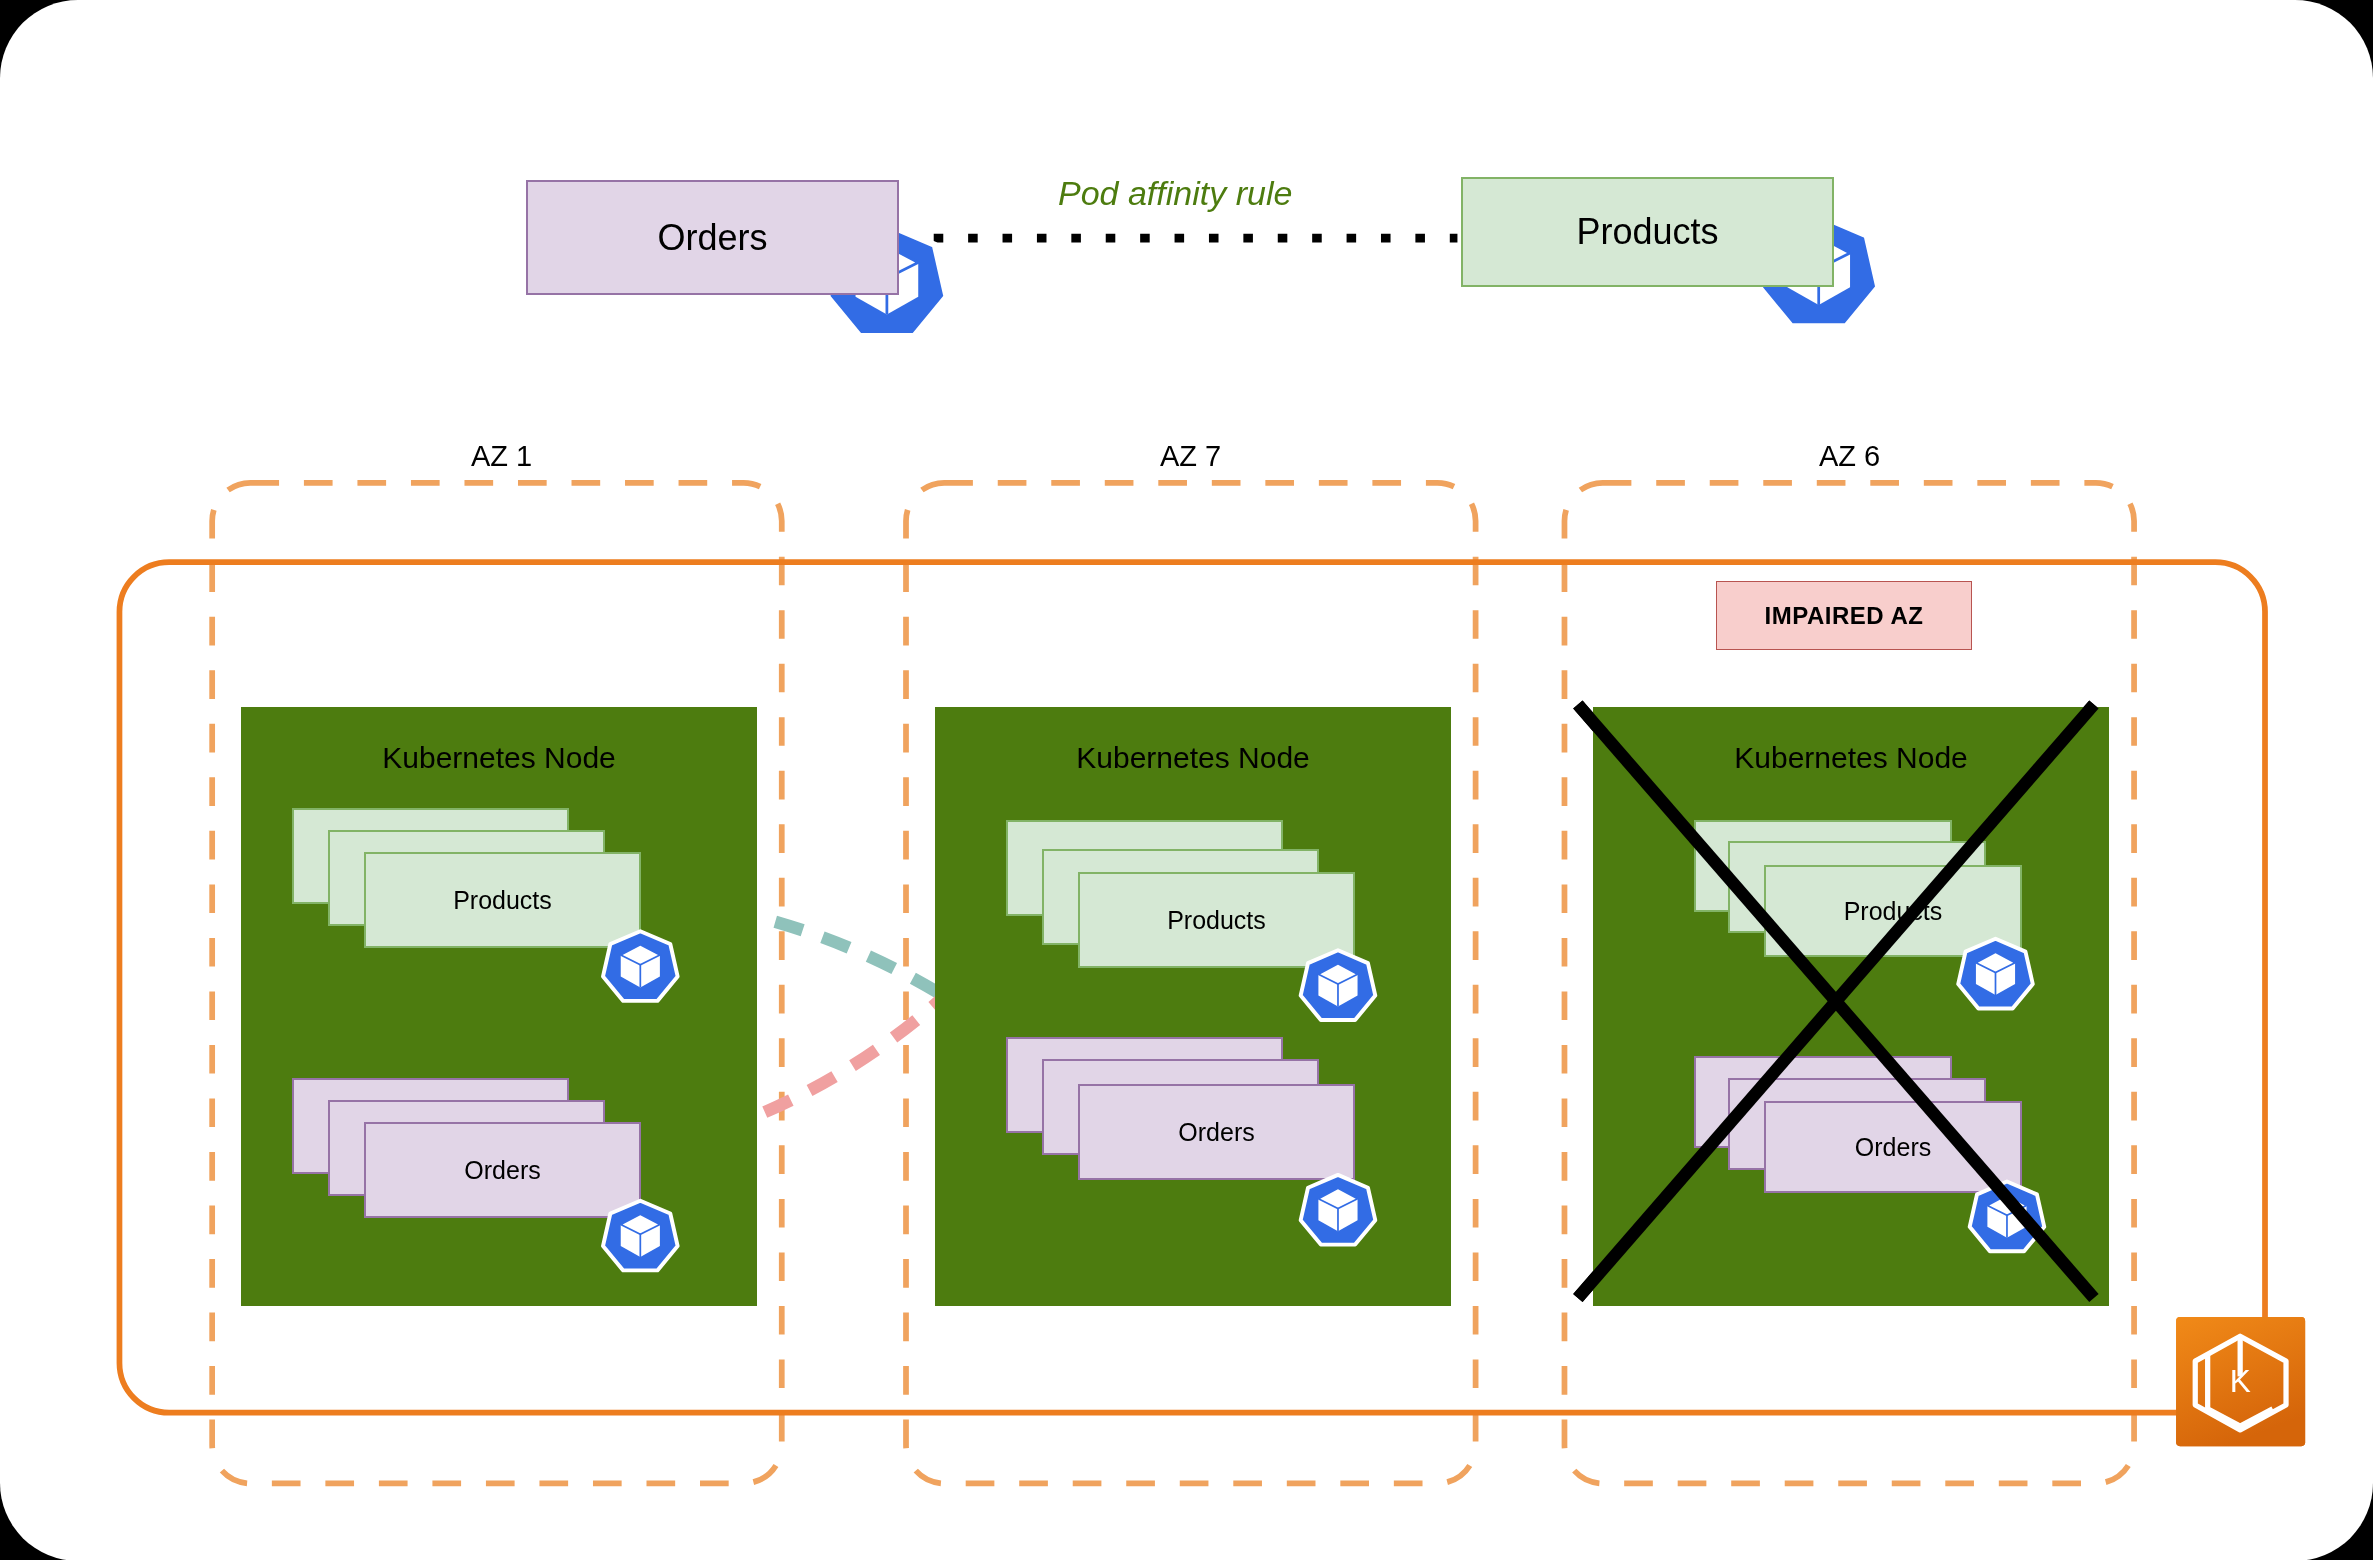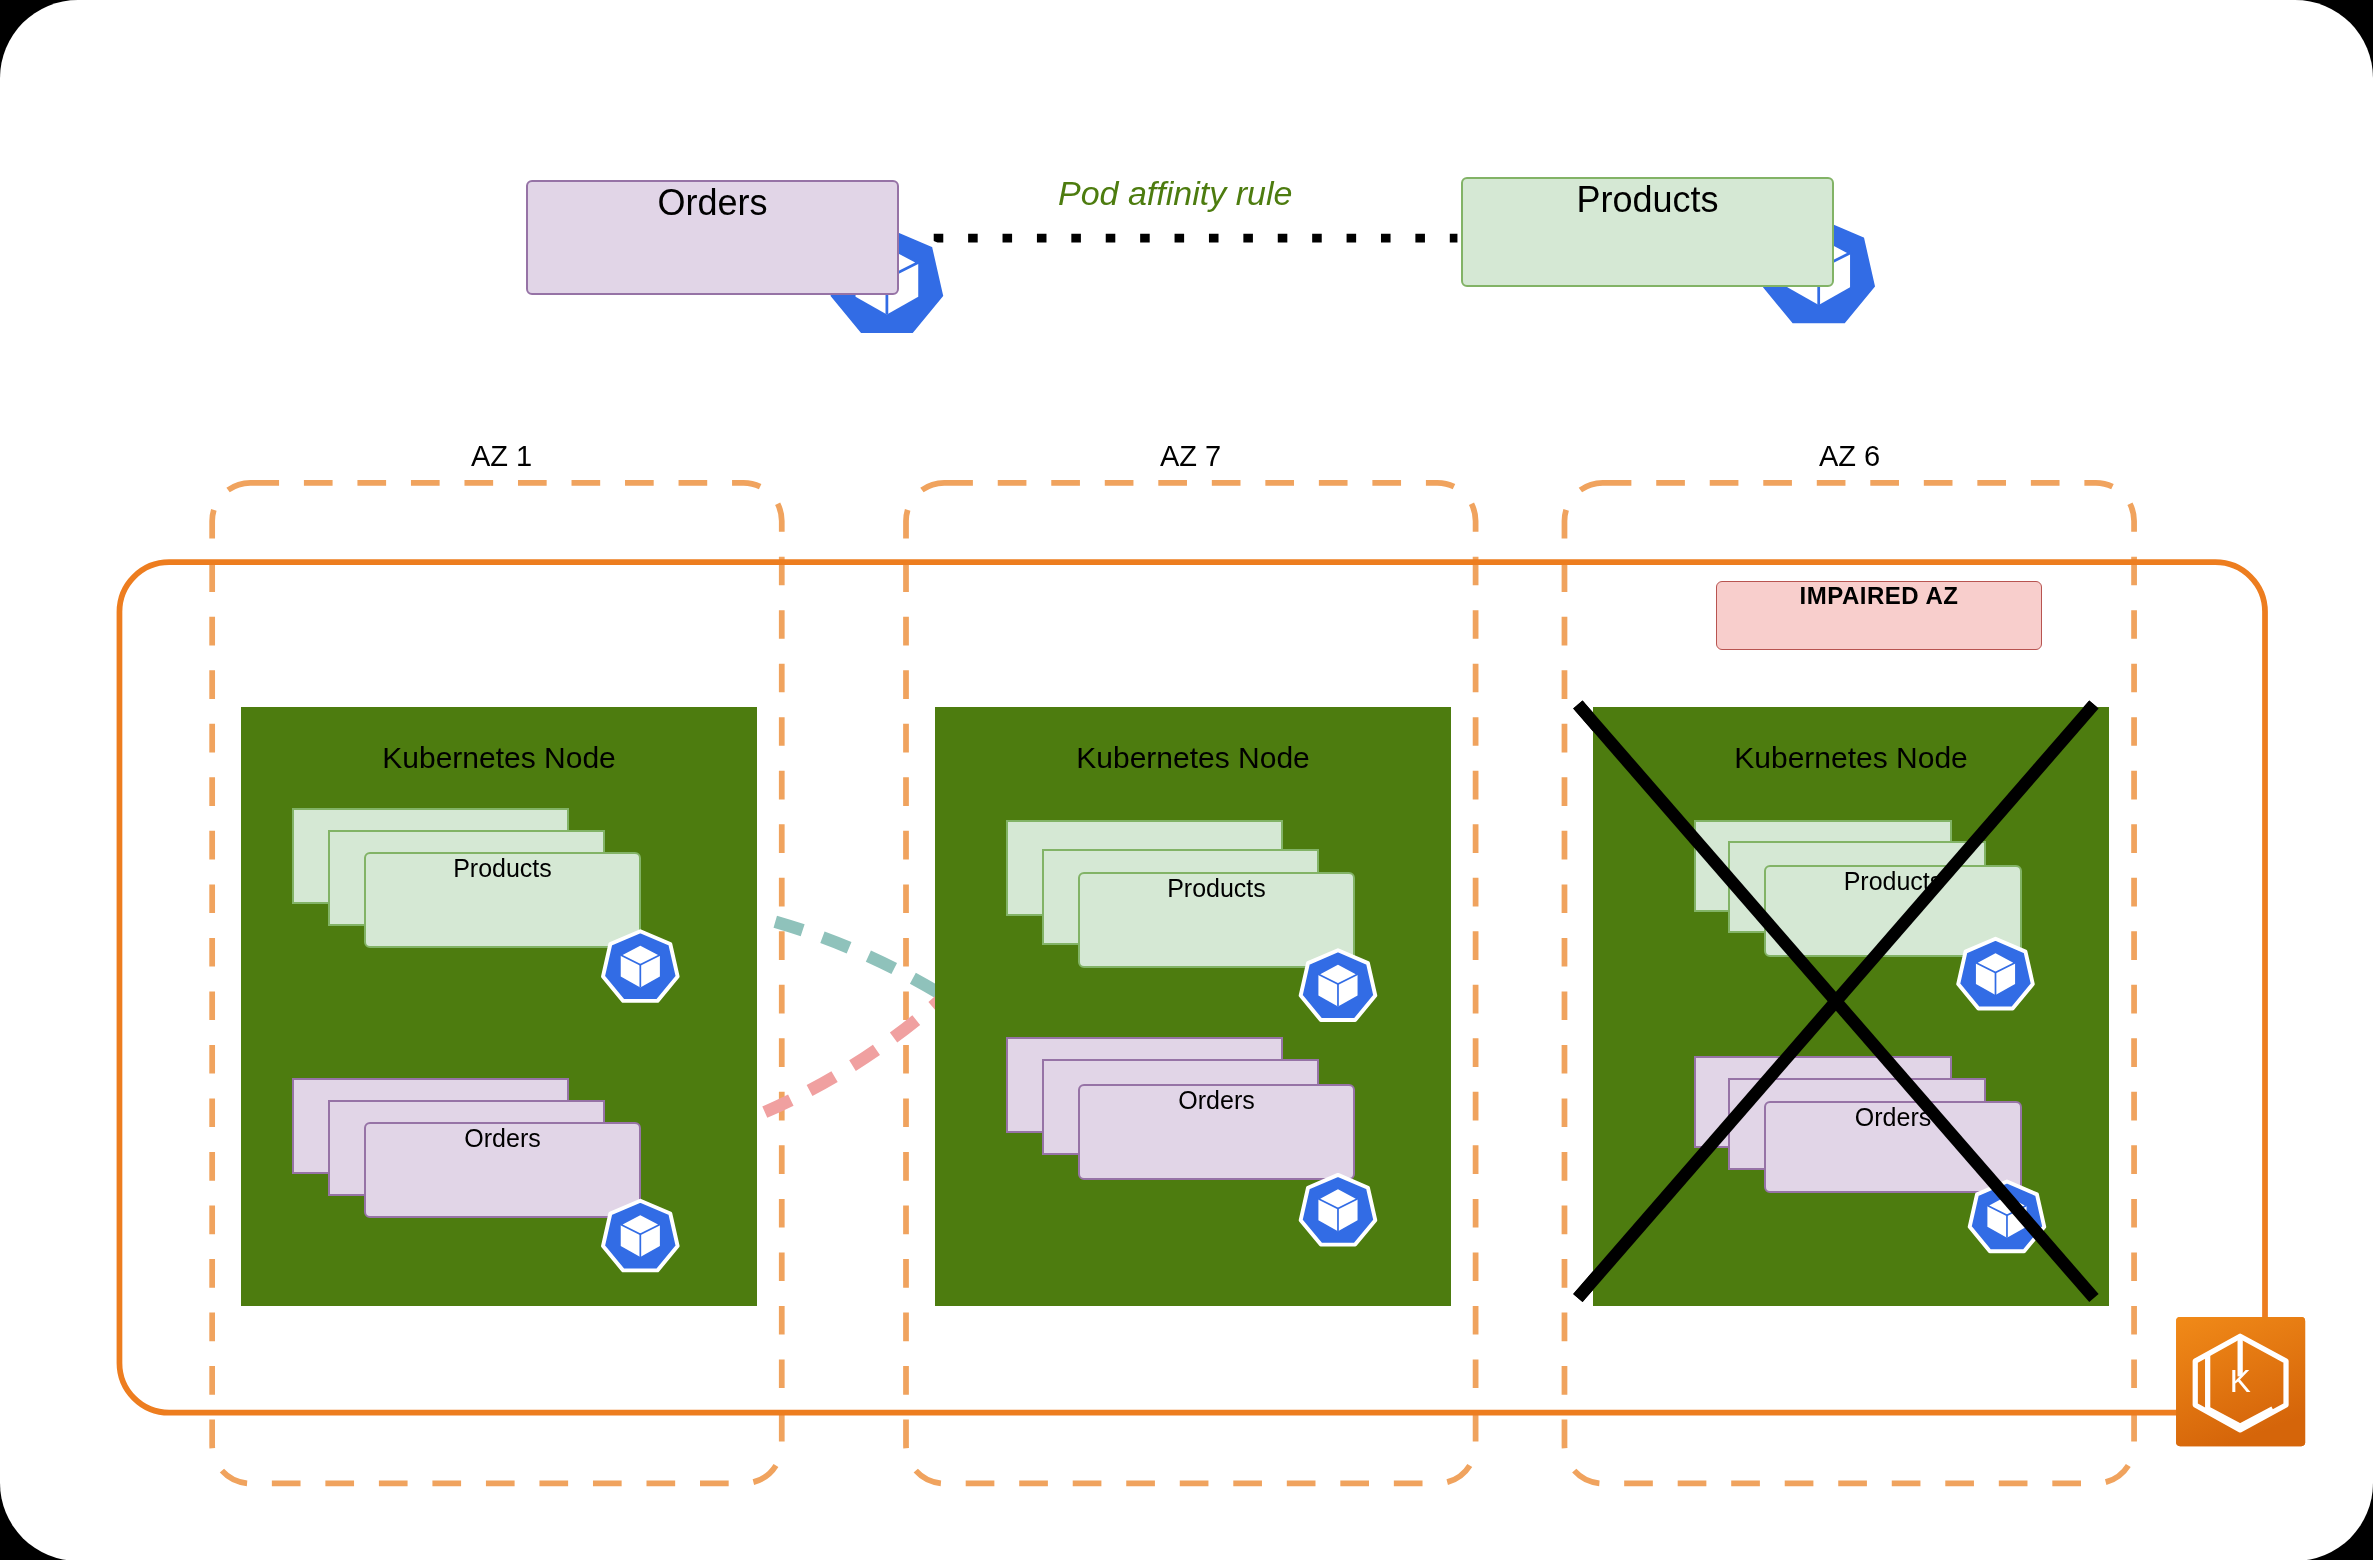--- a/index.html
+++ b/index.html
@@ -1,21 +1,21 @@
 <!DOCTYPE html>
 <html><head>
 <meta charset="utf-8">
 <style>
   html,body{margin:0;padding:0;background:#000;}
   body{width:2373px;height:1561px;font-family:"Liberation Sans",sans-serif;overflow:hidden;}
   #canvas{position:relative;width:2373px;height:1561px;background:#000;}
   .card{position:absolute;left:0;top:0;width:2373px;height:1561px;background:#fff;border-radius:78px;overflow:hidden;}
   svg.layer{position:absolute;left:0;top:0;width:2373px;height:1561px;pointer-events:none;}
   .abs{position:absolute;}
-  .ctr{display:flex;align-items:flex-start;justify-content:center;border-radius:6px;}
+  .ctr{display:flex;align-items:center;justify-content:center;}
 
   
   .svcbox{box-sizing:border-box;border-width:2.9px;border-style:solid;}
   .svc-orders{background:#e1d5e7;border-color:#9673a6;}
   .svc-products{background:#d5e8d4;border-color:#82b366;}
   .svc-label{font-size:36px;color:#000;}
 
   .affinity-label{font-size:34px;font-style:italic;color:#4d7c0f;white-space:nowrap;}
 
   .az-label{font-size:29px;color:#000;white-space:nowrap;text-align:center;}
@@ -156,21 +156,21 @@
     <div class="abs affinity-label" style="left:1058px;top:174px;">Pod affinity rule</div>
 
     <div class="abs svcbox svc-products ctr" style="left:1461px;top:177px;width:373px;height:110px;">
       <span class="svc-label">Products</span>
     </div>
 
     <div class="abs az-label" style="left:406px;top:440px;width:191px;">AZ 1</div>
     <div class="abs az-label" style="left:1095px;top:440px;width:191px;">AZ 7</div>
     <div class="abs az-label" style="left:1754px;top:440px;width:191px;">AZ 6</div>
 
-    <div class="abs impaired ctr" style="left:1716px;top:581px;width:326px;height:69px;">
+    <div class="abs impaired ctr" style="left:1716px;top:581px;width:256px;height:69px;">
       <span>IMPAIRED AZ</span>
     </div>
 
     <div class="abs nodebox" style="left:241px;top:707px;width:516px;height:599px;">
       <div class="node-title abs" style="left:0;top:34px;width:516px;">Kubernetes Node</div>
     </div>
 
     <div class="abs pod green" style="left:292px;top:808px;width:277px;height:96px;"></div>
     <div class="abs pod green" style="left:328px;top:830px;width:277px;height:96px;"></div>
     <div class="abs pod green ctr" style="left:364px;top:852px;width:277px;height:96px;">

